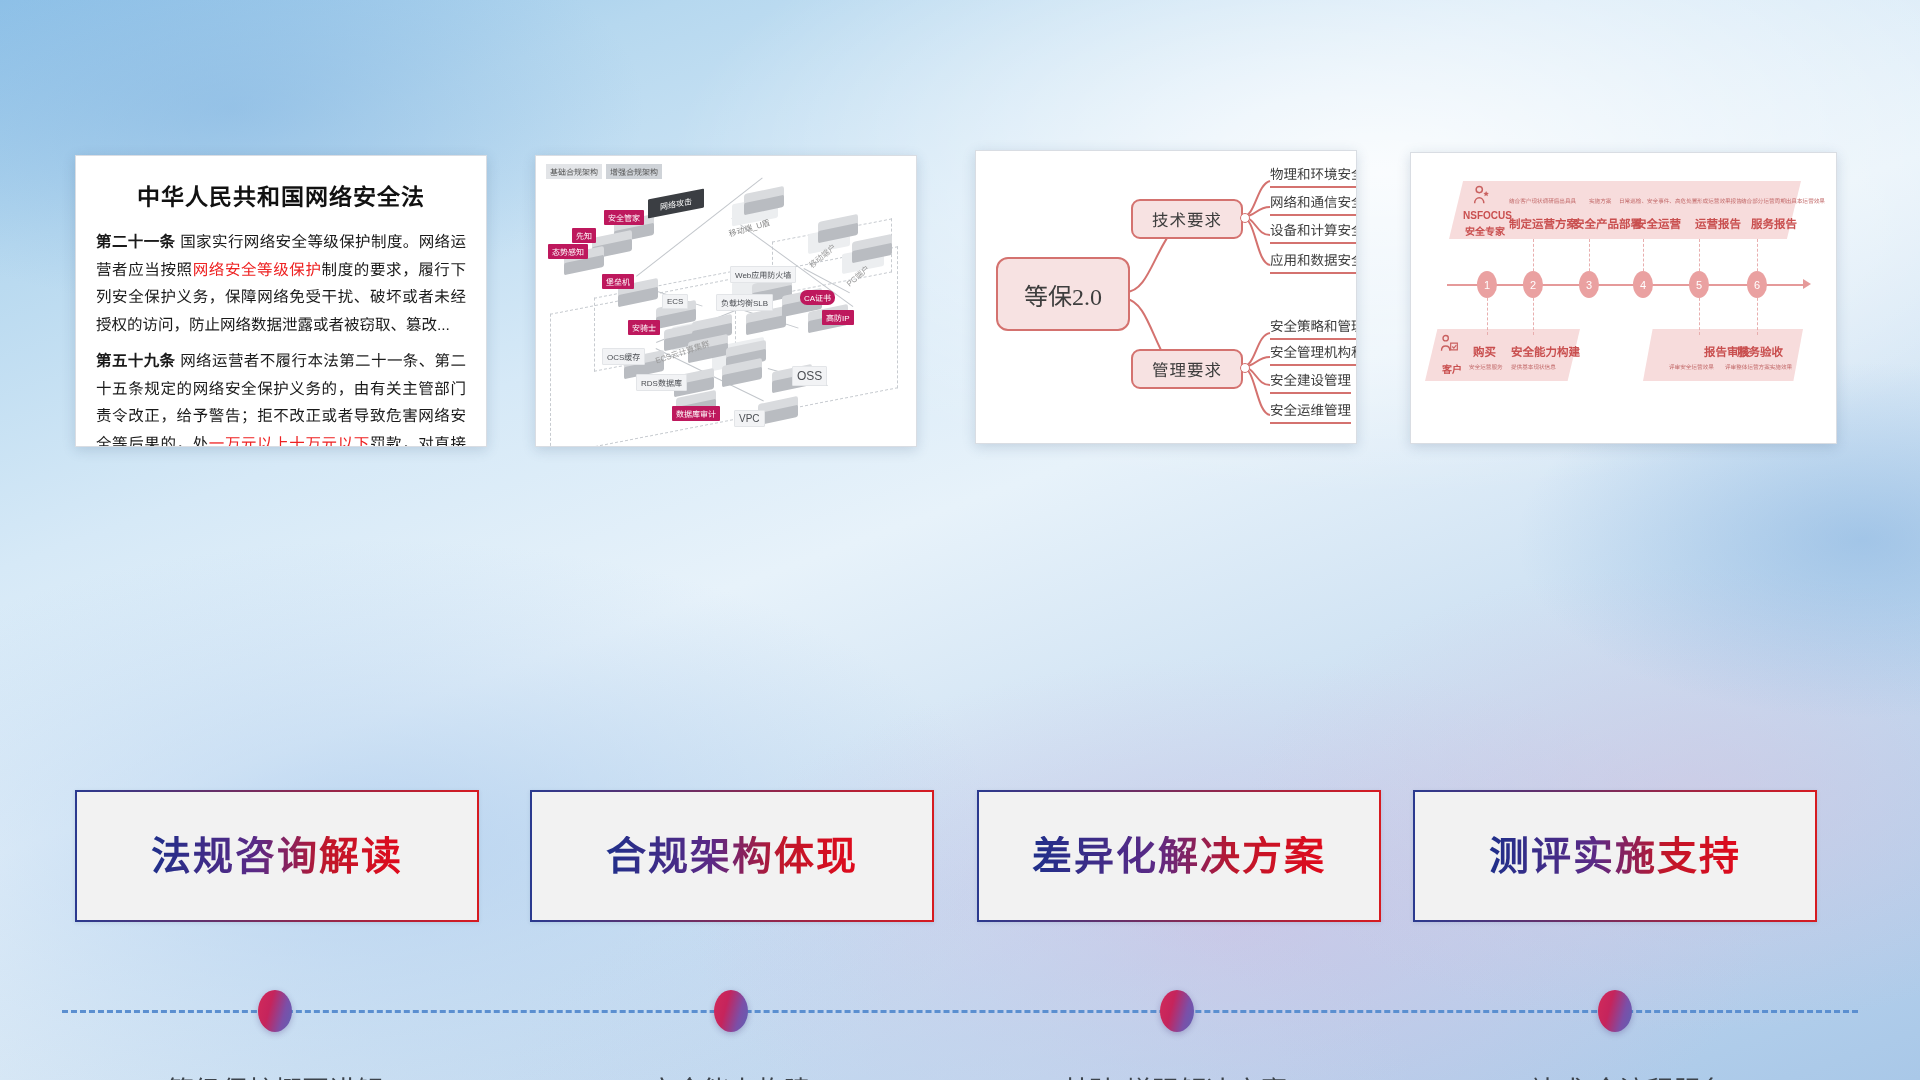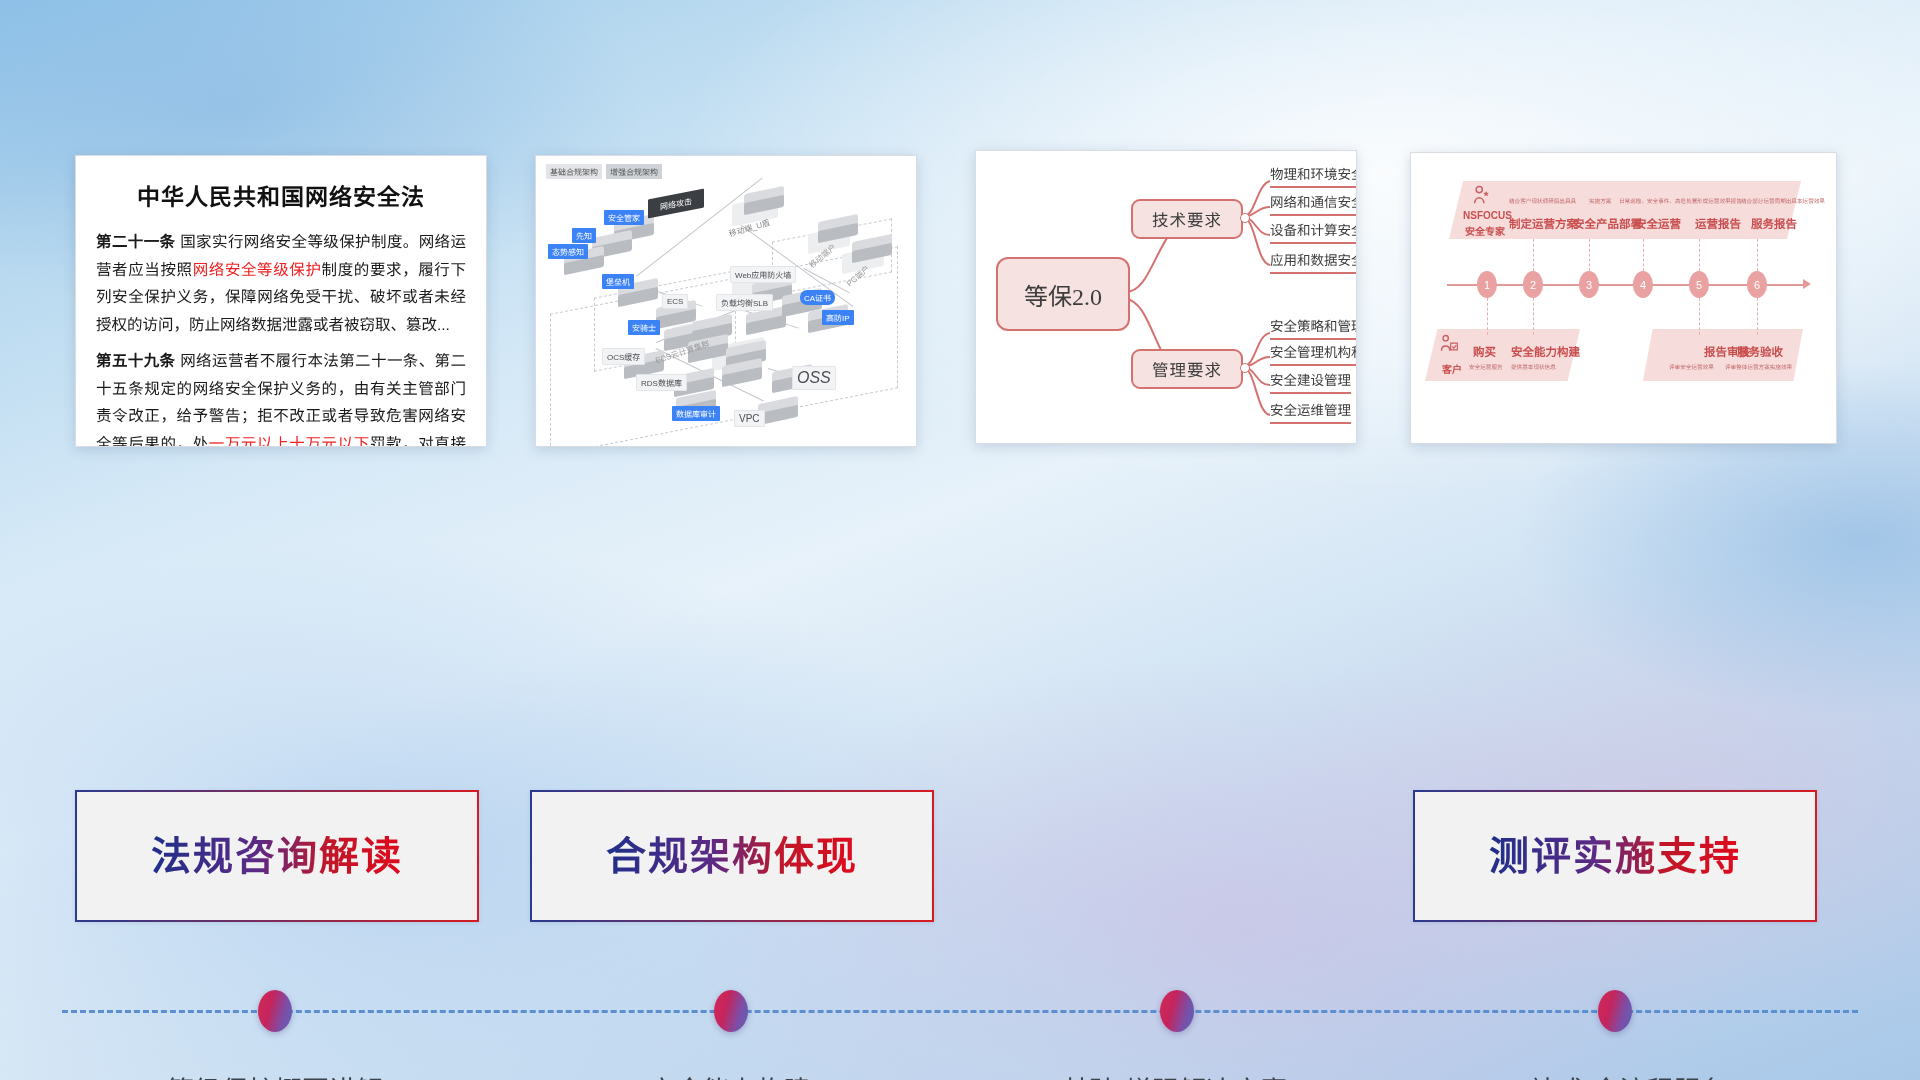--- a/index.html
+++ b/index.html
@@ -35,21 +35,21 @@
   .law-p{font-size:15.5px;line-height:1.78;text-align:justify;margin:0 0 9px 0;}
   .law-p b{font-weight:bold;}
   .law-red{color:#ee2222;}
 
   
   #card-arch{left:535px;top:155px;width:380px;height:290px;}
   .arch-canvas{position:absolute;inset:0;background:#fff;}
   .arch-tabs{position:absolute;left:10px;top:8px;display:flex;gap:4px;}
   .arch-tab{font-size:8px;color:#555;background:#e2e4e7;padding:2px 4px;}
   .arch-tab.sel{background:#cfd3d8;}
-  .nodebox{position:absolute;background:#3b82f6;color:#fff;font-size:8px;
+  .nodebox{position:absolute;background:#be185d;color:#fff;font-size:8px;
            padding:2px 4px;white-space:nowrap;border-radius:1px;}
   .nodebox.light{background:#f2f3f5;color:#4a4d52;border:1px solid #e3e5e8;}
   .nodebox.dark{background:#3b3e43;}
   .srv{position:absolute;width:40px;height:26px;}
   .srv .top{position:absolute;left:0;top:0;width:40px;height:14px;
             background:#d9dbde;transform:skewY(-12deg);border-radius:3px;}
   .srv .bot{position:absolute;left:0;top:9px;width:40px;height:12px;
             background:#b9bcc1;transform:skewY(-12deg);border-radius:2px;}
   .pad{position:absolute;background:#eceef0;transform:skewY(-11deg);border-radius:2px;}
   .zone{position:absolute;border:1px dashed #c7cbd0;}
@@ -279,21 +279,21 @@
       <div class="nodebox" style="left:194px;top:110px;background:#f3f4f6;color:#4a4d52;border:1px solid #e3e5e8;">Web应用防火墙</div>
       <div class="nodebox" style="left:264px;top:134px;border-radius:7px;">CA证书</div>
       <div class="nodebox" style="left:286px;top:154px;">高防IP</div>
       <div class="nodebox light" style="left:126px;top:138px;">ECS</div>
       <div class="nodebox light" style="left:180px;top:138px;">负载均衡SLB</div>
       <div class="nodebox" style="left:92px;top:164px;">安骑士</div>
       <div class="nodebox light" style="left:114px;top:188px;transform:rotate(-18deg);background:transparent;border:none;color:#999;">ECS云计算集群</div>
       <div class="nodebox light" style="left:66px;top:192px;">OCS缓存</div>
       <div class="nodebox light" style="left:100px;top:218px;">RDS数据库</div>
       <div class="nodebox" style="left:136px;top:250px;">数据库审计</div>
-      <div class="nodebox light" style="left:256px;top:210px;font-size:16px;font-style:italic;">OSS</div>
+      <div class="nodebox light" style="left:256px;top:210px;font-size:12px;">OSS</div>
       <div class="nodebox light" style="left:198px;top:254px;font-size:10px;">VPC</div>
     </div>
   </div>
 
   <div class="card" id="card-mind">
     <svg width="380" height="292" style="position:absolute;left:0;top:0;">
       <path d="M150 141 C 172 141, 178 100, 200 74" stroke="#d4726f" stroke-width="2" fill="none"></path>
       <path d="M150 148 C 172 150, 178 198, 200 224" stroke="#d4726f" stroke-width="2" fill="none"></path>
       <path d="M266 66 C 280 66, 280 34, 294 30" stroke="#d4726f" stroke-width="2" fill="none"></path>
       <path d="M266 66 C 280 66, 280 56, 294 56" stroke="#d4726f" stroke-width="2" fill="none"></path>
@@ -385,20 +385,23 @@
     <div class="p-node" style="left:278px;top:118px;">5</div>
     <div class="p-node" style="left:336px;top:118px;">6</div>
   </div>
 
   <div class="tbox" id="tbox1">
     <span class="tbox-label">法规咨询解读</span>
   </div>
   <div class="tbox" id="tbox2">
     <span class="tbox-label">合规架构体现</span>
   </div>
+  <div class="tbox" id="tbox3">
+    <span class="tbox-label">差异化解决方案</span>
+  </div>
   <div class="tbox" id="tbox4">
     <span class="tbox-label">测评实施支持</span>
   </div>
 
   <div id="rail"></div>
   <div class="dot" id="dot1"></div>
   <div class="dot" id="dot2"></div>
   <div class="dot" id="dot3"></div>
   <div class="dot" id="dot4"></div>
 

